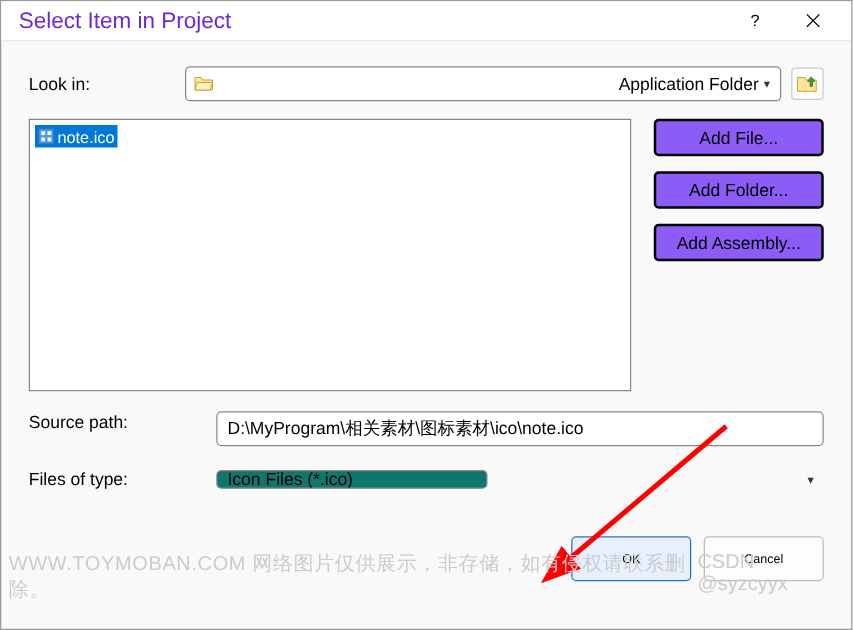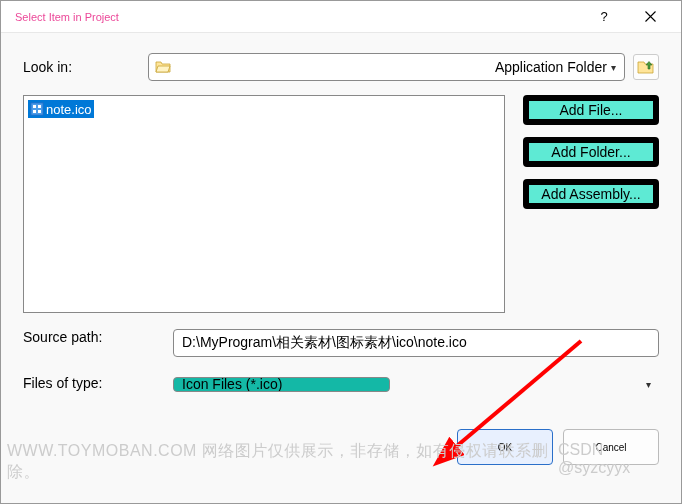--- a/index.html
+++ b/index.html
@@ -1,19 +1,19 @@
 <!DOCTYPE html>
 <html><head>
   <meta charset="utf-8">
   <style>
     * { box-sizing: border-box; margin: 0; padding: 0; font-family: 'Segoe UI', Tahoma, sans-serif; }
     body { width: 682px; height: 504px; background: #f9f9f9; border: 1px solid #999; position: relative; }
     
     .titlebar { height: 32px; display: flex; align-items: center; padding: 0 8px 0 14px; background: #fff; border-bottom: 1px solid #e8e8e8; }
-    .titlebar-title { flex: 1; font-size: 11px; color: #ec4899; }
+    .titlebar-title { flex: 1; font-size: 18px; color: #6d28d9; }
     .titlebar-btns { display: flex; gap: 0; }
     .titlebar-btn { width: 46px; height: 30px; display: flex; align-items: center; justify-content: center; font-size: 13px; cursor: pointer; }
     
     .content { padding: 20px 22px 18px 22px; }
     
     .row { display: flex; align-items: center; margin-bottom: 14px; }
     .row-label { width: 125px; font-size: 14px; color: #000; }
     .combo { flex: 1; display: flex; align-items: center; height: 28px; background: #fff; border: 1px solid #888; border-radius: 4px; padding: 0 4px 0 6px; }
     .folder-icon-sm { width: 16px; height: 14px; margin-right: 6px; }
     .combo-text { flex: 1; font-size: 14px; text-align: right; }
@@ -22,27 +22,27 @@
     
     .main-row { display: flex; align-items: flex-start; gap: 18px; margin-bottom: 16px; }
     .file-list { flex: 1; height: 218px; background: #fff; border: 1px solid #888; padding: 4px; }
     .file-item { display: inline-flex; align-items: center; height: 18px; padding: 0 2px; justify-content: center; }
     .file-item.selected { background: #0078d7; }
     .file-icon { width: 14px; height: 14px; margin-right: 2px; }
     .file-label { font-size: 13px; color: #000; }
     .file-item.selected .file-label { color: #fff; }
     
     .side-btns { display: flex; flex-direction: column; gap: 12px; width: 136px; }
-    .action-btn { height: 30px; background: #5eead4; border: 6px solid #000000; border-radius: 4px; font-size: 14px; cursor: pointer; }
+    .action-btn { height: 30px; background: #8b5cf6; border: 2px solid #000000; border-radius: 4px; font-size: 14px; cursor: pointer; }
     
     .field-row { display: flex; align-items: flex-start; margin-bottom: 18px; }
     .field-label { width: 150px; font-size: 14px; color: #000; }
     .text-input { flex: 1; height: 28px; border: 1px solid #888; border-radius: 4px; padding: 12px 8px; font-size: 14px; background: #fff; }
     .text-input[readonly] { color: #000; }
-    .select-box { flex: 1; height: 15px; border: 1px solid #888; border-radius: 4px; padding: 0 26px 0 8px; font-size: 14px; background: #14b8a6; appearance: none; }
+    .select-box { flex: 1; height: 15px; border: 1px solid #888; border-radius: 4px; padding: 0 26px 0 8px; font-size: 14px; background: #0f766e; appearance: none; }
     .select-wrap { flex: 1; position: relative; }
     .select-arrow { position: absolute; right: 8px; top: 50%; transform: translateY(-50%); font-size: 10px; color: #333; pointer-events: none; }
     
     .footer { display: flex; justify-content: flex-end; gap: 10px; padding: 0 22px 14px 22px; }
     .footer-btn { width: 96px; height: 36px; border: 1px solid #bbb; border-radius: 4px; background: #fdfdfd; font-size: 10px; cursor: pointer; }
     .footer-btn.primary { border: 1px solid #2a6fc9; background: #e8f0fe; }
     
     .arrow-overlay { position: absolute; pointer-events: none; left: 430px; top: 330px; }
     
     .watermark { position: absolute; bottom: 20px; left: 6px; right: 6px; font-size: 16px; color: #ccc; display: flex; justify-content: space-between; }

